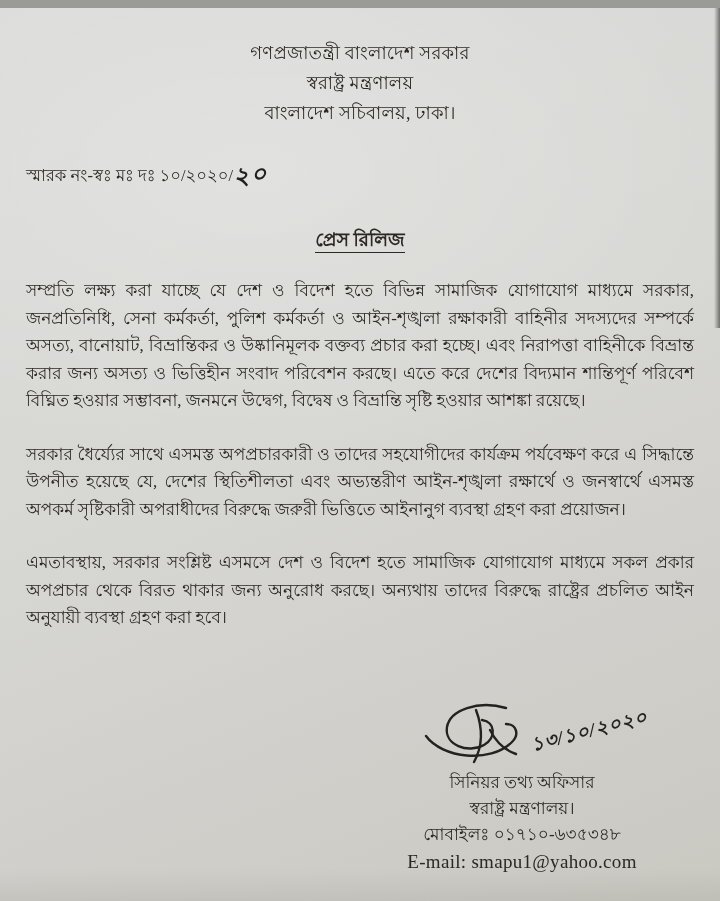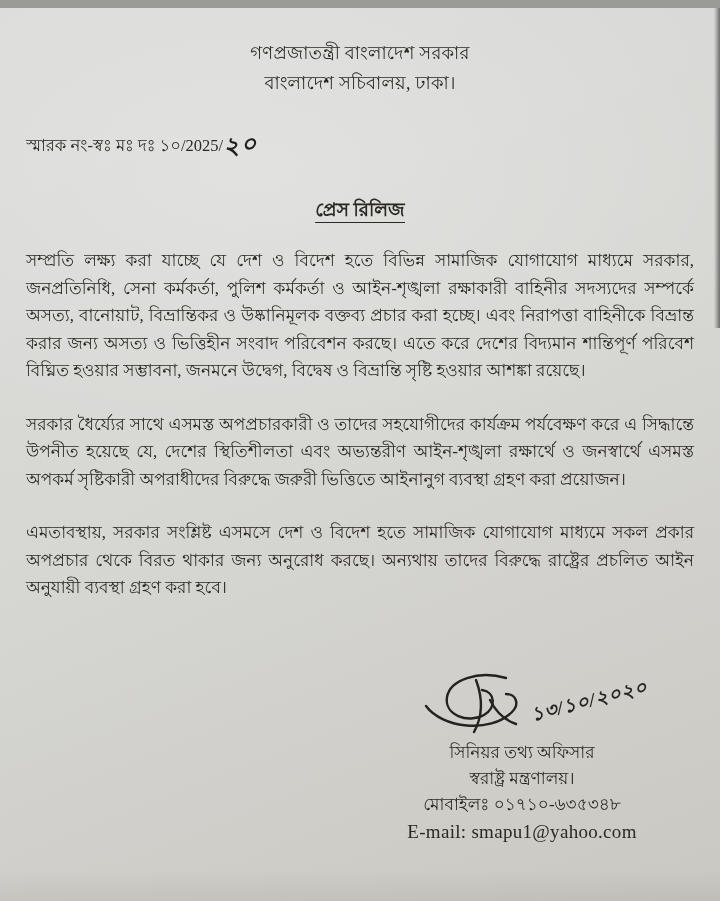--- a/index.html
+++ b/index.html
@@ -66,26 +66,27 @@
 <body>
 
 <div class="page">
   <div class="edge-shadow-right"></div>
   <div class="edge-shadow-bottom"></div>
 
   <div class="inner">
 
     <div class="doc-header">
       <div>গণপ্রজাতন্ত্রী বাংলাদেশ সরকার</div>
+      <div>স্বরাষ্ট্র মন্ত্রণালয়</div>
       <div>বাংলাদেশ সচিবালয়, ঢাকা।</div>
     </div>
 
     <div class="memo-row">
       <div class="memo-left">
-        <span>স্মারক নং-স্বঃ মঃ দঃ ১০/2025/</span><span class="handwritten">২০</span>
+        <span>স্মারক নং-স্বঃ মঃ দঃ ১০/২০২০/</span><span class="handwritten">২০</span>
       </div>
     </div>
 
     <div class="doc-title">
       <span>প্রেস রিলিজ</span>
     </div>
 
     <div class="body-text">
       <p>সম্প্রতি লক্ষ্য করা যাচ্ছে যে দেশ ও বিদেশ হতে বিভিন্ন সামাজিক যোগাযোগ মাধ্যমে সরকার, জনপ্রতিনিধি, সেনা কর্মকর্তা, পুলিশ কর্মকর্তা ও আইন-শৃঙ্খলা রক্ষাকারী বাহিনীর সদস্যদের সম্পর্কে অসত্য, বানোয়াট, বিভ্রান্তিকর ও উষ্কানিমূলক বক্তব্য প্রচার করা হচ্ছে। এবং নিরাপত্তা বাহিনীকে বিভ্রান্ত করার জন্য অসত্য ও ভিত্তিহীন সংবাদ পরিবেশন করছে। এতে করে দেশের বিদ্যমান শান্তিপূর্ণ পরিবেশ বিঘ্নিত হওয়ার সম্ভাবনা, জনমনে উদ্বেগ, বিদ্বেষ ও বিভ্রান্তি সৃষ্টি হওয়ার আশঙ্কা রয়েছে।</p>
       <p>সরকার ধৈর্য্যের সাথে এসমস্ত অপপ্রচারকারী ও তাদের সহযোগীদের কার্যক্রম পর্যবেক্ষণ করে এ সিদ্ধান্তে উপনীত হয়েছে যে, দেশের স্থিতিশীলতা এবং অভ্যন্তরীণ আইন-শৃঙ্খলা রক্ষার্থে ও জনস্বার্থে এসমস্ত অপকর্ম সৃষ্টিকারী অপরাধীদের বিরুদ্ধে জরুরী ভিত্তিতে আইনানুগ ব্যবস্থা গ্রহণ করা প্রয়োজন।</p>

